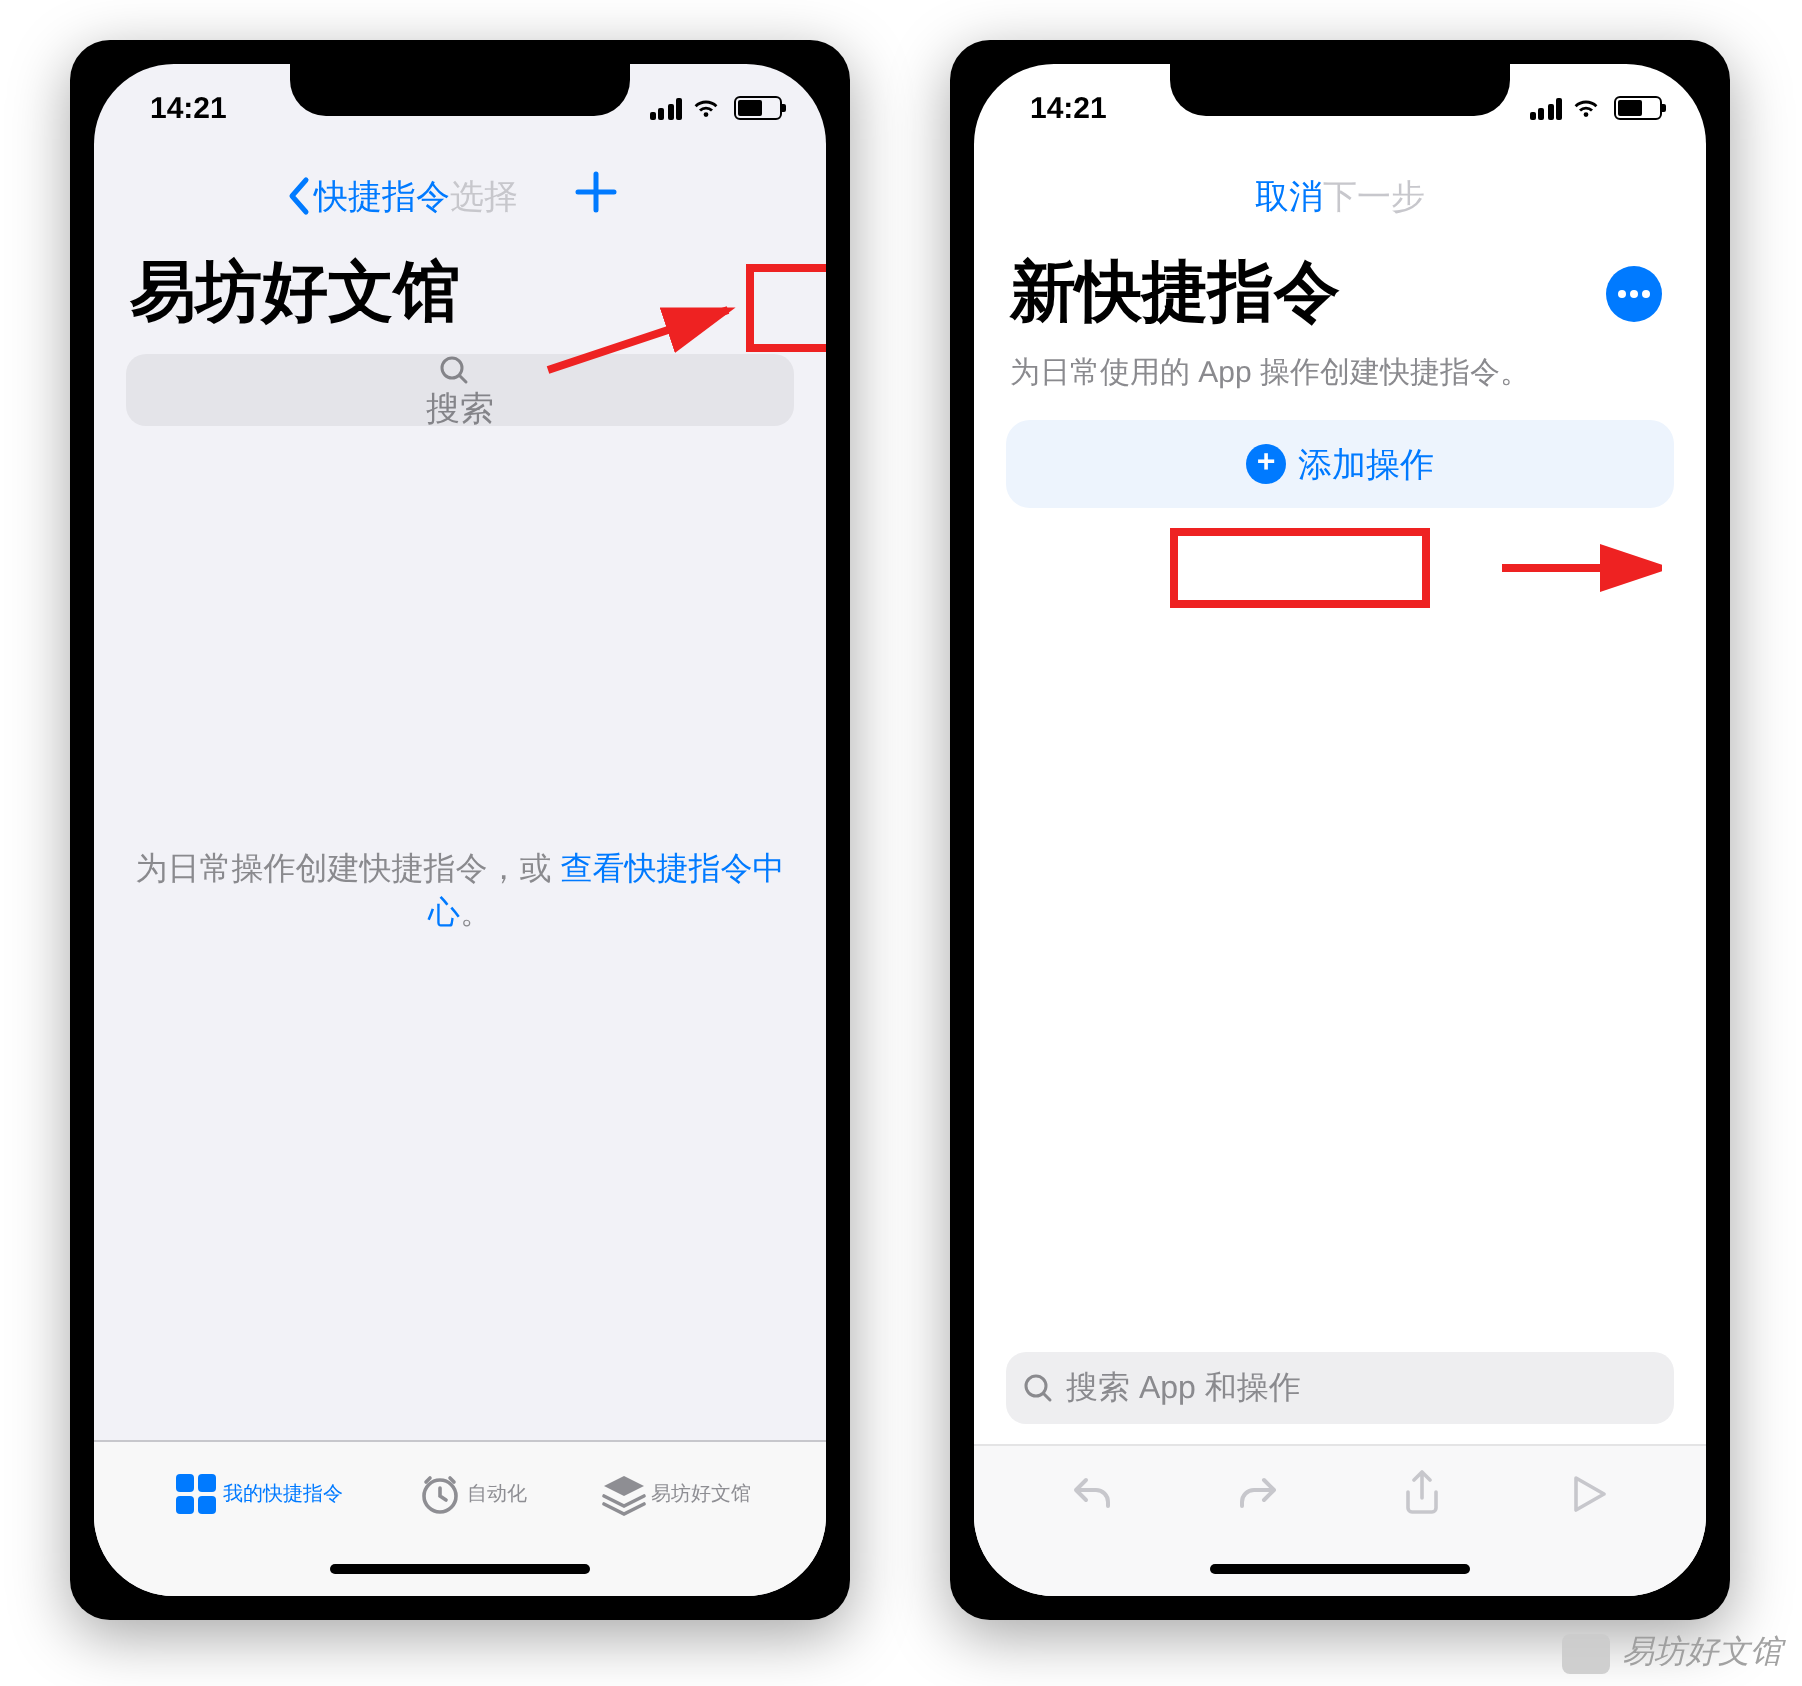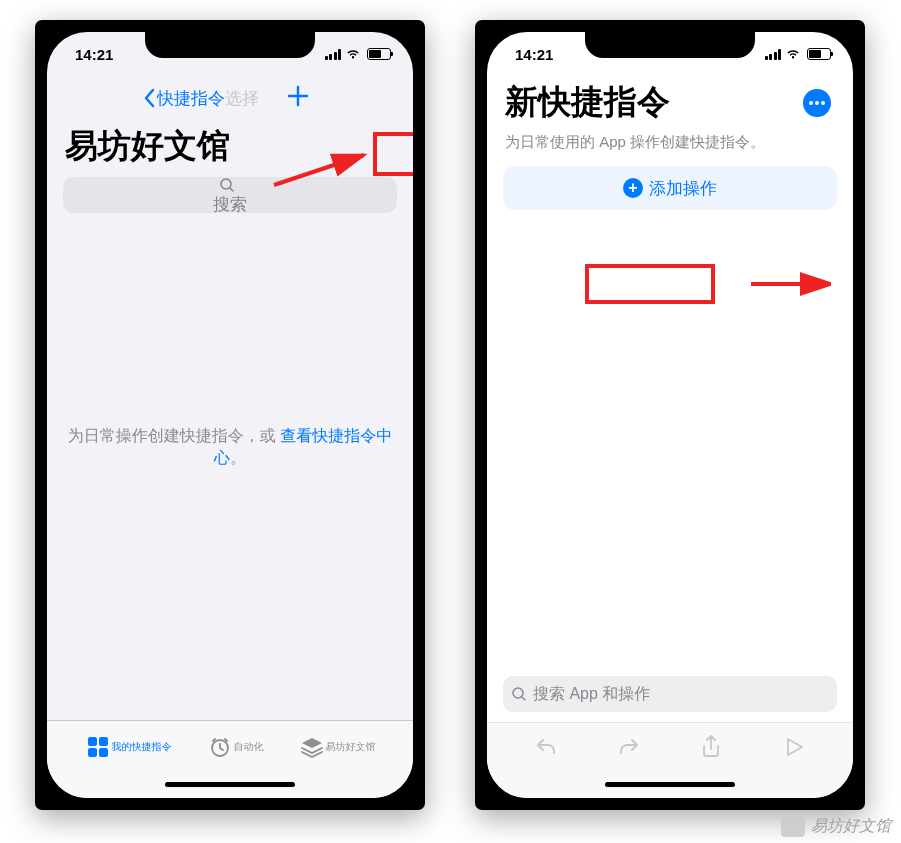--- a/index.html
+++ b/index.html
@@ -8,21 +8,21 @@
       font-family: -apple-system, "PingFang SC", "Helvetica Neue", sans-serif;
       width: 901px;
       height: 843px;
       position: relative;
     }
     .phone {
       position: absolute;
       width: 390px;
       height: 790px;
       background: #000;
-      border-radius: 7px;
+      border-radius: 20px;
       box-shadow: 0 8px 30px rgba(0,0,0,0.35);
       padding: 12px;
     }
     .phone-left { left: 35px; top: 20px; }
     .phone-right { left: 475px; top: 20px; }
     .screen {
       width: 100%;
       height: 100%;
       background: #f2f2f7;
       border-radius: 40px;
@@ -342,20 +342,24 @@
           <svg width="16" height="12" viewBox="0 0 16 12">
               <path d="M8 10.5a1.2 1.2 0 100-2.4 1.2 1.2 0 000 2.4zM4.5 6.8a5 5 0 017 0l-1 1a3.6 3.6 0 00-5 0l-1-1zM2.3 4.6a8.2 8.2 0 0111.4 0l-1 1a6.8 6.8 0 00-9.4 0l-1-1z" fill="#000"></path>
             </svg>
         </span>
         <div class="battery">
             <div class="battery-fill"></div>
           </div>
       </div>
     </div>
 
+    <div class="nav-bar">
+      <span class="nav-link">取消</span>
+      <span class="nav-link-disabled">下一步</span>
+    </div>
 
     <div class="title-row">
       <h1>新快捷指令</h1>
       <div class="ellipsis-btn">
         <span></span>
           <span></span>
           <span></span>
       </div>
     </div>
 

